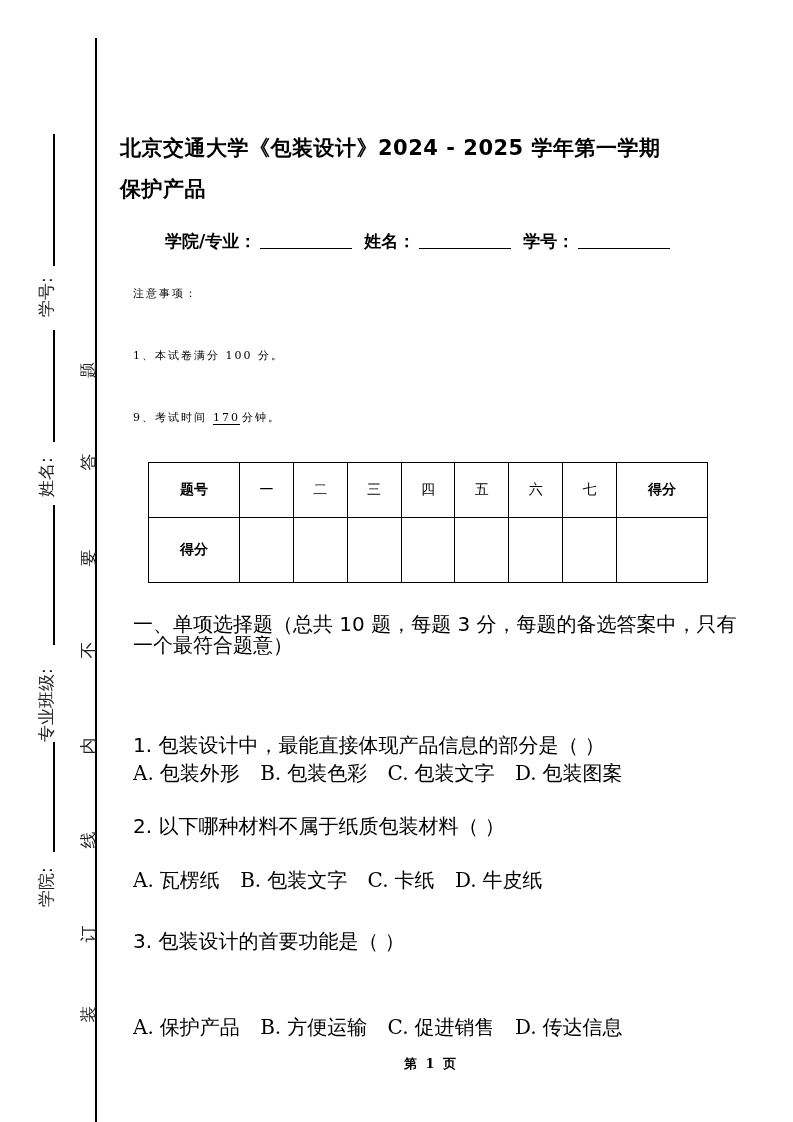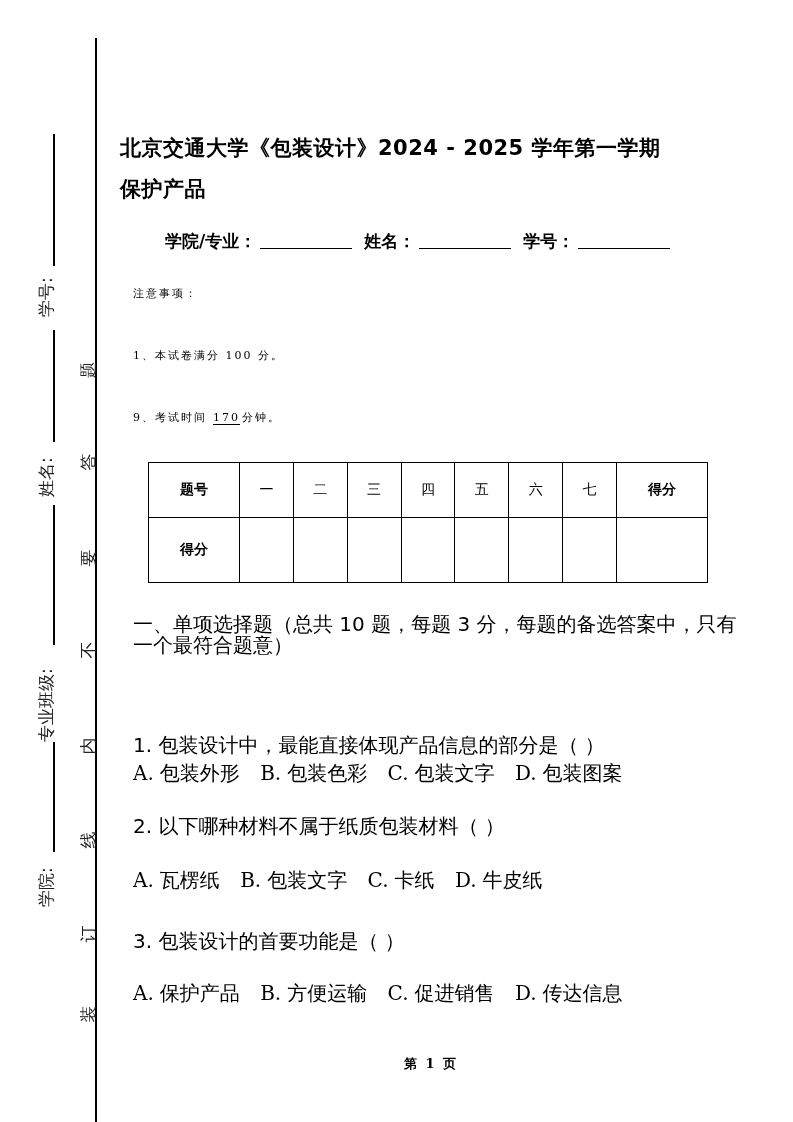--- a/index.html
+++ b/index.html
@@ -128,20 +128,20 @@
 
 <div class="q" style="top:813px;">2. 以下哪种材料不属于纸质包装材料（    ）</div>
 <div class="q" style="top:867px;">
   <span class="opt"><span class="letter">A.</span><span>瓦楞纸</span></span>
   <span class="opt"><span class="letter">B.</span><span>包装文字</span></span>
   <span class="opt"><span class="letter">C.</span><span>卡纸</span></span>
   <span class="opt"><span class="letter">D.</span><span>牛皮纸</span></span>
 </div>
 
 <div class="q" style="top:920px;margin-top:8px;">3. 包装设计的首要功能是（    ）</div>
-<div class="q" style="top:980px;">
+<div class="q" style="top:1014px;">
   <span class="opt"><span class="letter">A.</span><span>保护产品</span></span>
   <span class="opt"><span class="letter">B.</span><span>方便运输</span></span>
   <span class="opt"><span class="letter">C.</span><span>促进销售</span></span>
   <span class="opt"><span class="letter">D.</span><span>传达信息</span></span>
 </div>
 
 <div class="page-num">第 1 页</div>
 
 </body></html>

